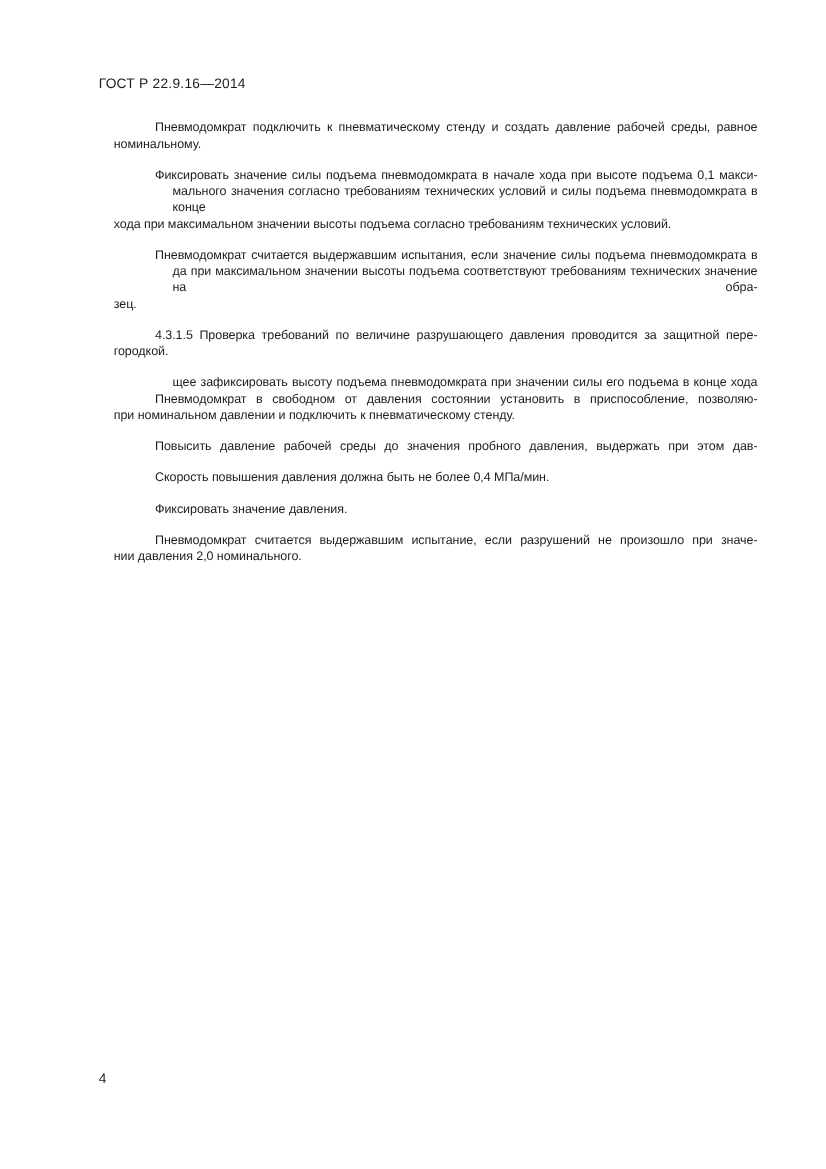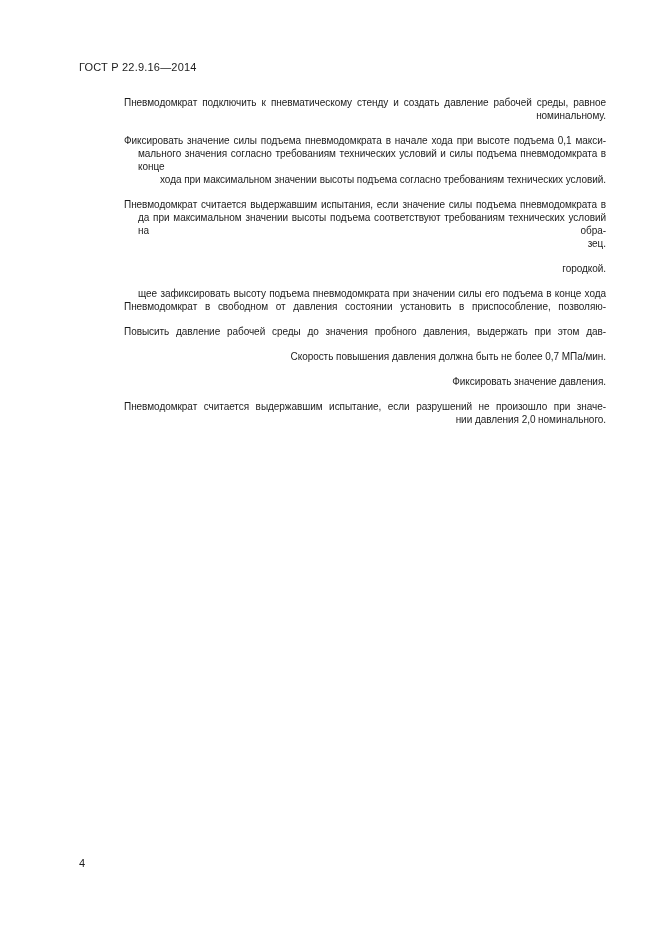--- a/index.html
+++ b/index.html
@@ -29,21 +29,21 @@
   .doc-body {
     position: absolute;
     left: 79px;
     top: 84px;
     width: 539px;
     font-size: 10px;
     line-height: 13px;
     letter-spacing: -0.05px;
   }
   .para { margin: 12px; padding: 0; }
-  .line { text-align: right; }
+  .line { text-align: left; }
   .line.just {
     text-align: justify;
     text-align-last: justify;
     padding-left: 47px;
   }
   .line.first { padding-left: 33px; }
   .page-number {
     position: absolute;
     left: 79px;
     top: 857px;
@@ -61,35 +61,37 @@
         <div class="line first just">Пневмодомкрат подключить к пневматическому стенду и создать давление рабочей среды, равное</div>
         <div class="line">номинальному.</div>
       </div>
       <div class="para">
         <div class="line first just">Фиксировать значение силы подъема пневмодомкрата в начале хода при высоте подъема 0,1 макси-</div>
         <div class="line just">мального значения согласно требованиям технических условий и силы подъема пневмодомкрата в конце</div>
         <div class="line">хода при максимальном значении высоты подъема согласно требованиям технических условий.</div>
       </div>
       <div class="para">
         <div class="line first just">Пневмодомкрат считается выдержавшим испытания, если значение силы подъема пневмодомкрата в</div>
-        <div class="line just">да при максимальном значении высоты подъема соответствуют требованиям технических условий на обра-</div>
+        <div class="line just">да при максимальном значении высоты подъема соответствуют требованиям технических значение на обра-</div>
         <div class="line">зец.</div>
       </div>
       <div class="para">
+        <div class="line first just">4.3.1.5 Проверка требований по величине разрушающего давления проводится за защитной пере-</div>
         <div class="line">городкой.</div>
       </div>
       <div class="para">
         <div class="line just">щее зафиксировать высоту подъема пневмодомкрата при значении силы его подъема в конце хода</div>
         <div class="line first just">Пневмодомкрат в свободном от давления состоянии установить в приспособление, позволяю-</div>
+        <div class="line">при номинальном давлении и подключить к пневматическому стенду.</div>
       </div>
       <div class="para">
         <div class="line first just">Повысить давление рабочей среды до значения пробного давления, выдержать при этом дав-</div>
       </div>
       <div class="para">
-        <div class="line first">Скорость повышения давления должна быть не более 0,7 МПа/мин.</div>
+        <div class="line first">Скорость повышения давления должна быть не более 0,4 МПа/мин.</div>
       </div>
       <div class="para">
         <div class="line first">Фиксировать значение давления.</div>
       </div>
       <div class="para">
         <div class="line first just">Пневмодомкрат считается выдержавшим испытание, если разрушений не произошло при значе-</div>
         <div class="line">нии давления 2,0 номинального.</div>
       </div>
     </div>
 

